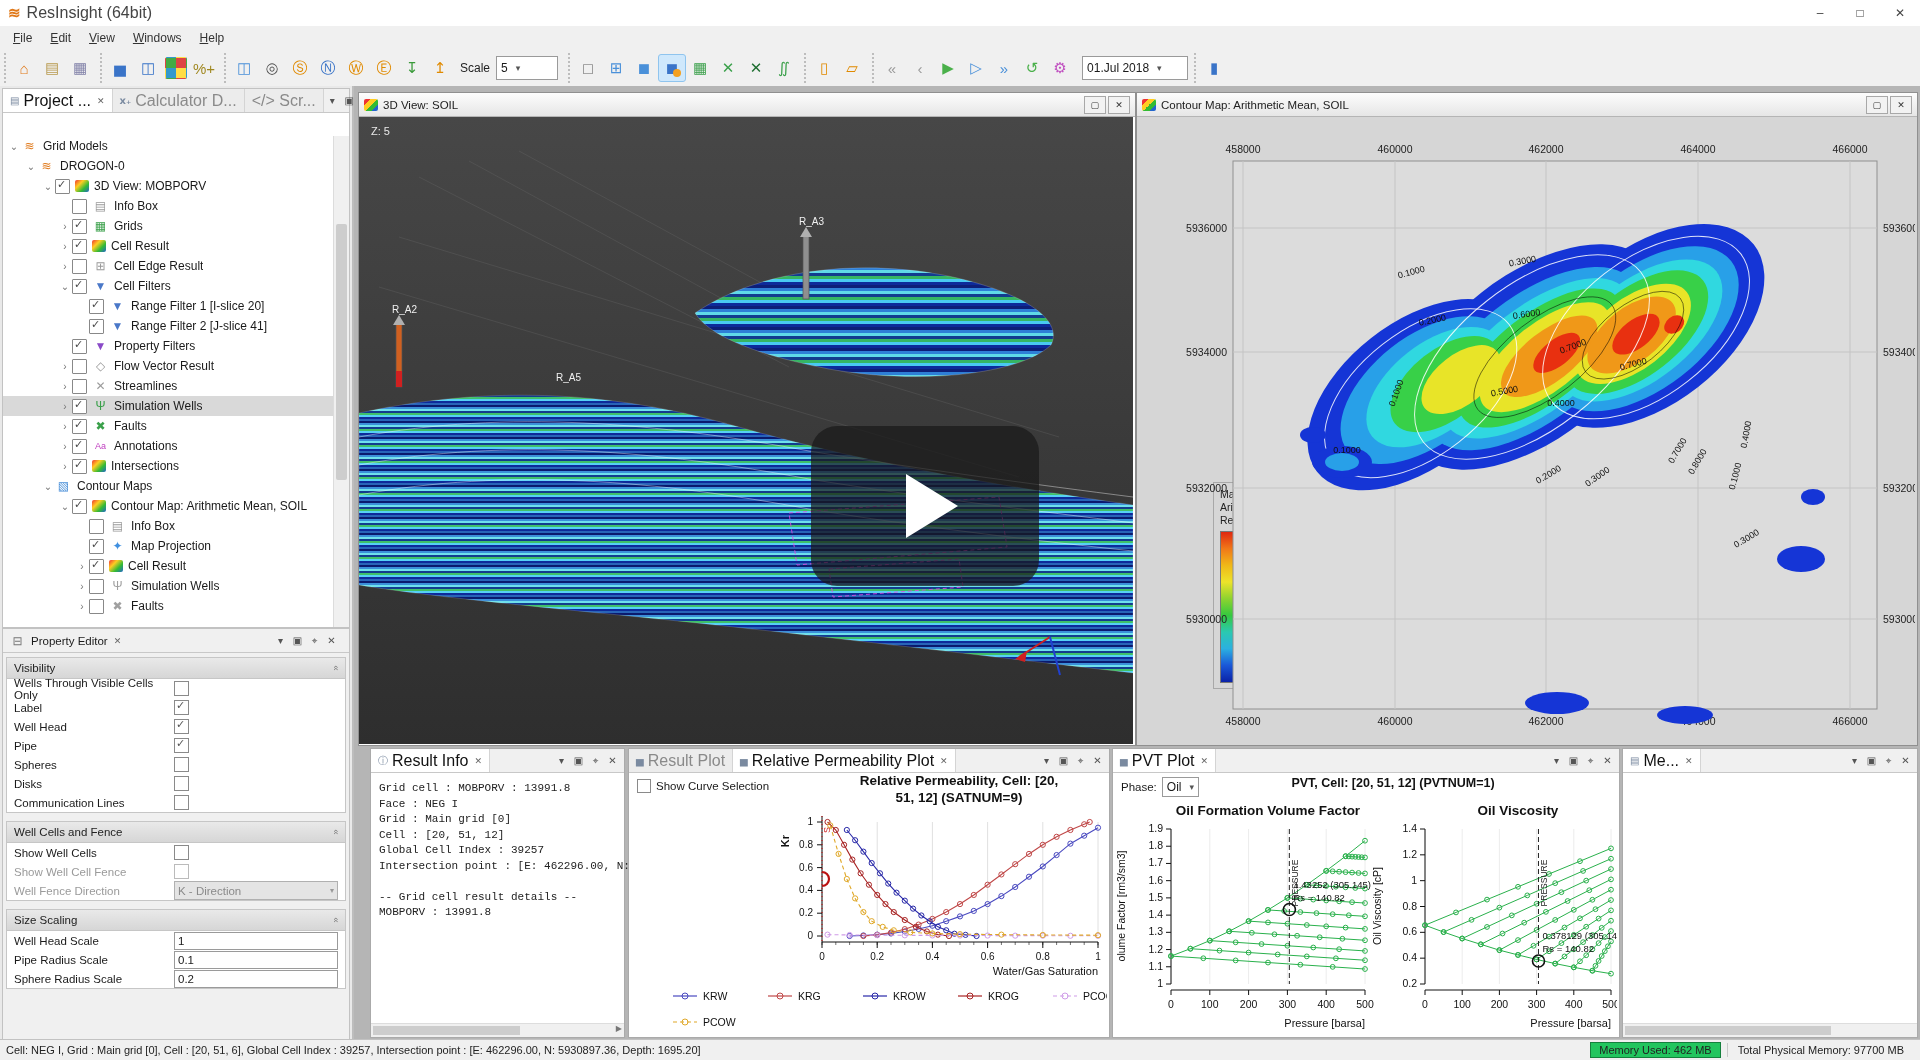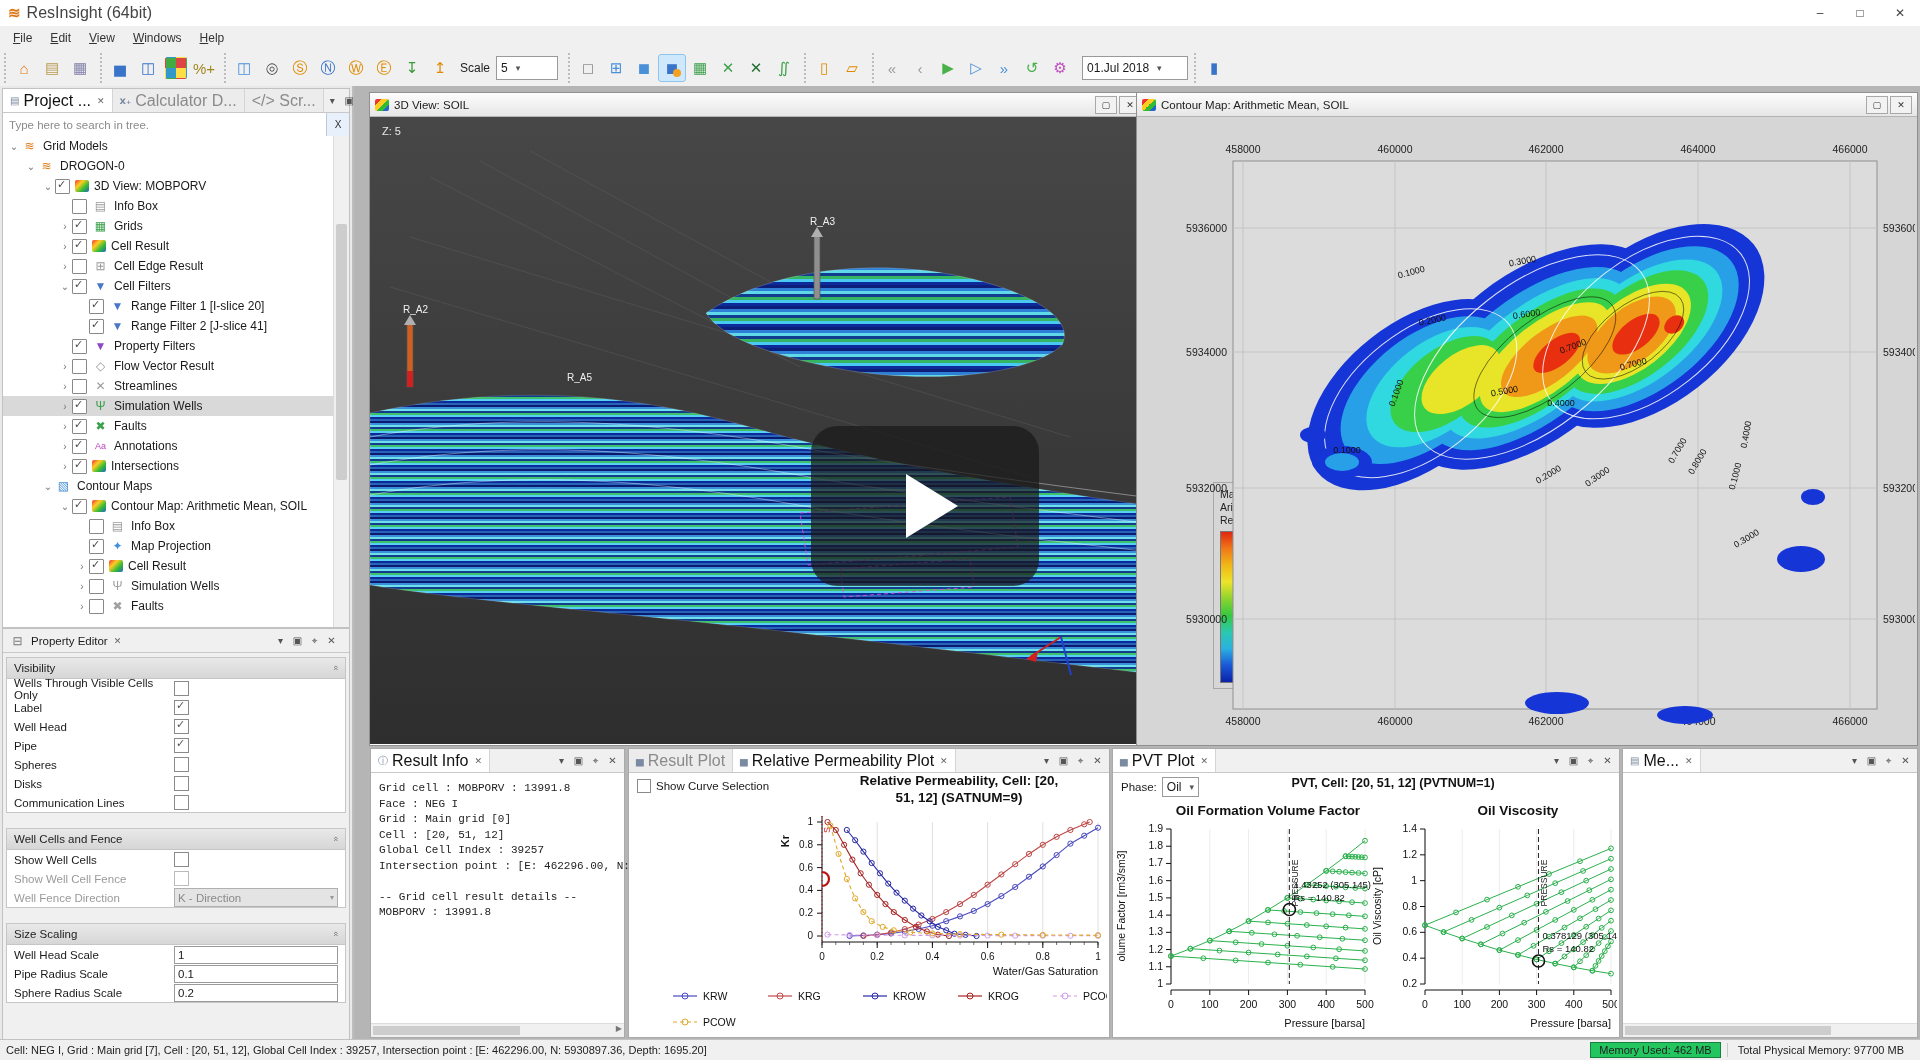--- a/index.html
+++ b/index.html
@@ -42,21 +42,21 @@
   .trow.sel{background:#d9d9d9}
   .exp{width:14px;text-align:center;color:#777;font-size:10px;flex:none}
   .chk{width:13px;height:13px;border:1px solid #888;background:#fff;flex:none;margin-right:5px;position:relative;border-radius:1px}
   .chk.on:after{content:"✓";position:absolute;left:1px;top:-2px;font-size:11px;color:#4a4a4a}
   .ti{width:17px;height:15px;flex:none;margin-right:5px;display:flex;align-items:center;justify-content:center;font-size:12px}
   .tlab{font-size:12px;color:#1a1a1a;overflow:hidden;text-overflow:ellipsis}
   .vsb{position:absolute;right:0;top:47px;bottom:0;width:15px;background:#f0f0f0;border-left:1px solid #dcdcdc}
   .vsb .th{position:absolute;left:2px;right:2px;top:18%;height:52%;background:#cdcdcd;border-radius:2px}
   
   .phead{height:23px;background:#f0f0f0;border-bottom:1px solid #c8c8c8;display:flex;align-items:center;padding:0 6px;font-size:11.5px}
-  .sect{margin:4px 3px 15px 3px;border:1px solid #c6c6c6;background:#fff}
+  .sect{margin:4px 3px 8px 3px;border:1px solid #c6c6c6;background:#fff}
   .shead{height:20px;background:linear-gradient(#e9e9e9,#d6d6d6);border-bottom:1px solid #c6c6c6;display:flex;align-items:center;padding:0 7px;font-size:11.5px;color:#222}
   .shead .cv{margin-left:auto;color:#777;font-size:9px;transform:rotate(90deg)}
   .prow{display:flex;align-items:center;height:19px;padding:0 7px;font-size:11.5px}
   .prow .pl{width:160px;flex:none;color:#1a1a1a}
   .prow.dis .pl{color:#9a9a9a}
   .pchk{width:13px;height:13px;border:1px solid #8a8a8a;background:#fff;position:relative}
   .prow.dis .pchk{border-color:#bbb}
   .pchk.on:after{content:"✓";position:absolute;left:1px;top:-2px;font-size:11px;color:#555}
   .pinput{width:170px;height:16px;border:1px solid #9a9a9a;background:#fff;font-size:11.5px;padding:0 3px;display:flex;align-items:center}
   .psel{width:170px;height:17px;border:1px solid #b0b0b0;background:#e4e4e4;color:#8a8a8a;font-size:11.5px;padding:0 3px;display:flex;align-items:center}
@@ -194,24 +194,20 @@
             <div class="dtab">
               <span class="tx">&lt;/&gt; Scr...</span>
             </div>
             <div class="dicos">
               <span>▾</span>
               <span>▣</span>
               <span>⌖</span>
               <span>✕</span>
             </div>
           </div>
-        <div class="searchrow">
-          <input placeholder="Type here to search in tree." style="">
-          <div class="xbtn">X</div>
-        </div>
         <div class="tree" id="tree">
             <div class="trow" style="padding-left: 4px;">
               <span class="exp">⌄</span>
               <span class="ti" style="color: rgb(224, 120, 24);">≋</span>
               <span class="tlab">Grid Models</span>
             </div>
             <div class="trow" style="padding-left: 21px;">
               <span class="exp">⌄</span>
               <span class="ti" style="color: rgb(224, 120, 24);">≋</span>
               <span class="tlab">DROGON-0</span>
@@ -436,21 +432,21 @@
               <div class="prow">
                 <span class="pl">Sphere Radius Scale</span>
                 <div class="pinput">0.2</div>
               </div>
             </div>
           </div>
       </div>
     </div>
 
     <div class="mdi">
-      <div class="mwin" style="left:15px;top:6px;width:776px;height:652px">
+      <div class="mwin" style="left:4px;top:6px;width:776px;height:652px">
         <div class="mtitle">
           <span class="mico"></span>
           <span>3D View: SOIL</span>
           <div class="mbtns">
               <div class="mbtn">▢</div>
               <div class="mbtn">✕</div>
             </div>
         </div>
         <div class="mbody" id="body3d">
           <div style="position:absolute;left:12px;top:8px;color:#e8e8e8;font-size:11px;z-index:5">Z: 5</div>
@@ -1327,21 +1323,21 @@
             </div>
           </div>
         <div class="hsb">
             <div class="th" style="width:70%"></div>
           </div>
       </div>
     </div>
   </div>
 
   <div class="statusbar">
-    <span>Cell: NEG I, Grid : Main grid [7], Cell : [20, 51, 12], Global Cell Index : 39257, Intersection point : [E: 462296.00, N: 5930897.36, Depth: 1695.20]</span>
+    <span>Cell: NEG I, Grid : Main grid [0], Cell : [20, 51, 6], Global Cell Index : 39257, Intersection point : [E: 462296.00, N: 5930897.36, Depth: 1695.20]</span>
     <span class="membox">Memory Used: 462 MB</span>
     <span class="totmem">Total Physical Memory: 97700 MB</span>
   </div>
 
   <div class="playov">
       <div class="tri"></div>
     </div>
 </div>
 
 </body></html>

